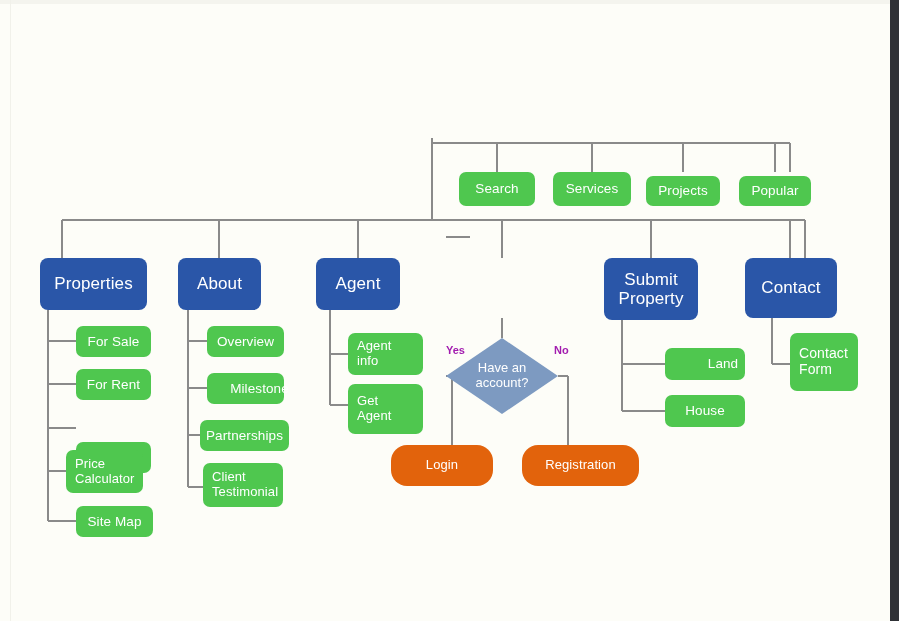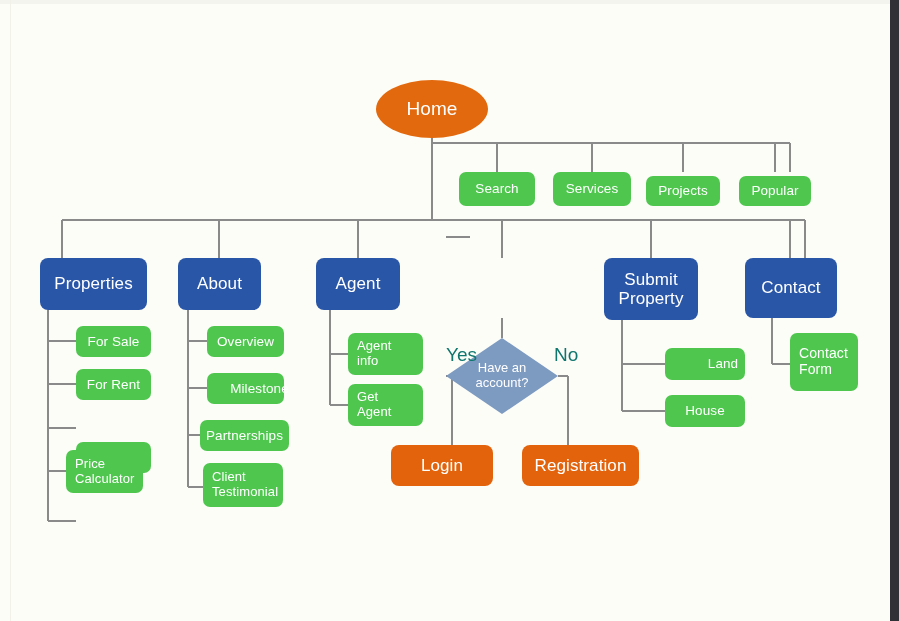--- a/index.html
+++ b/index.html
@@ -61,22 +61,22 @@
     border-radius: 7px;
     font-size: 13.5px;
   }
   .node.blue {
     background: #2a56a8;
     border-radius: 8px;
     font-size: 17px;
   }
   .node.orange {
     background: #e2630c;
-    border-radius: 8px;
-    font-size: 17px;
+    border-radius: 16px;
+    font-size: 13px;
   }
   .node.green.sub2 {
     font-size: 13px;
   }
   .node.left-text {
     justify-content: flex-start;
     text-align: left;
     padding-left: 9px;
   }
 
@@ -101,23 +101,24 @@
     justify-content: center;
     color: #ffffff;
     font-size: 13px;
     line-height: 1.15;
     text-align: center;
     white-space: pre-line;
   }
 
   .edge-label {
     position: absolute;
-    color: #0f766e;
-    font-size: 19px;
+    color: #a21caf;
+    font-size: 11px;
     font-family: "Liberation Sans", sans-serif;
+    font-weight: bold;
   }
 
   .bottom-clip {
     position: absolute;
     color: #1f3864;
     font-size: 26px;
     opacity: 0.55;
     overflow: hidden;
   }
 </style>
@@ -181,23 +182,20 @@
 
       <path d="M622,320 L622,411"></path>
       <path d="M622,364 L665,364"></path>
       <path d="M622,411 L665,411"></path>
 
       <path d="M772,318 L772,364"></path>
       <path d="M772,364 L790,364"></path>
     </g>
   </svg>
 
-  <div class="node root" style="left:376px; top:80px; width:112px; height:58px;">
-    <span>Home</span>
-  </div>
 
   <div class="node green" style="left:459px; top:172px; width:76px; height:34px;">
     <span>Search</span>
   </div>
   <div class="node green" style="left:553px; top:172px; width:78px; height:34px;">
     <span>Services</span>
   </div>
   <div class="node green" style="left:646px; top:176px; width:74px; height:30px;">
     <span>Projects</span>
   </div>
@@ -228,40 +226,43 @@
   <div class="node green" style="left:76px; top:369px; width:75px; height:31px;">
     <span>For Rent</span>
   </div>
   <div class="node green" style="left:76px; top:413px; width:75px; height:31px;margin-top:29px;">
     <span>Featured</span>
   </div>
   <div class="node green sub2 left-text" style="left:66px; top:450px; width:77px; height:43px;">
     <span>Price
 Calculator</span>
   </div>
+  <div class="node green" style="left:76px; top:506px; width:77px; height:31px;">
+    <span>Site Map</span>
+  </div>
 
   <div class="node green" style="left:207px; top:326px; width:77px; height:31px;">
     <span>Overview</span>
   </div>
   <div class="node green" style="left:207px; top:373px; width:77px; height:31px;padding-left:28px;">
     <span>Milestone</span>
   </div>
   <div class="node green" style="left:200px; top:420px; width:89px; height:31px;">
     <span>Partnerships</span>
   </div>
   <div class="node green sub2 left-text" style="left:203px; top:463px; width:80px; height:44px;">
     <span>Client
 Testimonial</span>
   </div>
 
   <div class="node green sub2 left-text" style="left:348px; top:333px; width:75px; height:42px;">
     <span>Agent
 info</span>
   </div>
-  <div class="node green sub2 left-text" style="left:348px; top:384px; width:75px; height:42px;">
+  <div class="node green sub2 left-text" style="left:348px; top:384px; width:75px; height:50px;">
     <span>Get
 Agent</span>
   </div>
 
   <div class="decision" style="left:446px; top:338px;">
     <div class="shape"></div>
     <div class="dlabel">Have an
 account?</div>
   </div>
   <div class="edge-label" style="left:446px; top:344px;">Yes</div>

